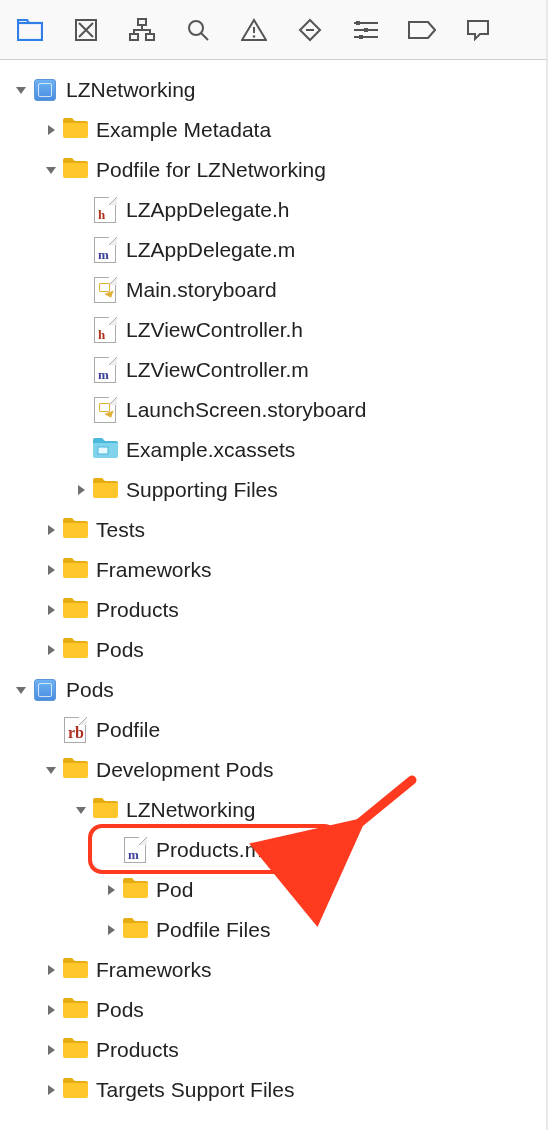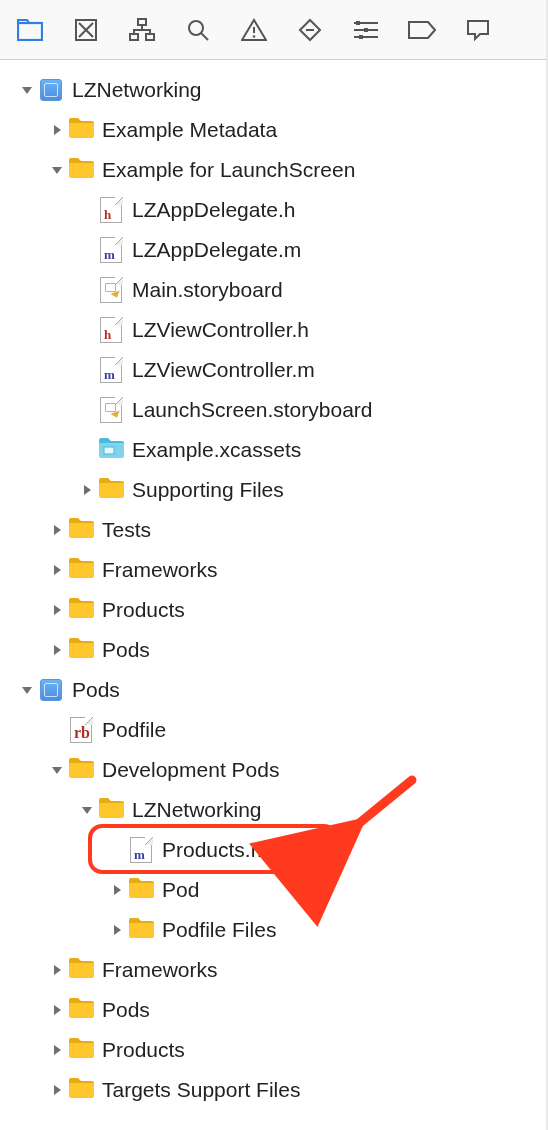--- a/index.html
+++ b/index.html
@@ -30,21 +30,20 @@
   }
   .toolbar .tb-icon.active { color: #2f7fe6; }
   .toolbar svg { display:block; }
 
   
   .tree { padding: 10px 0 20px 0; }
   .row {
     display: flex;
     align-items: center;
     height: 40px;
-    padding-left: 6px;
     cursor: default;
     user-select: none;
   }
   .indent { display:inline-block; flex:0 0 auto; }
   .disc {
     width: 22px; text-align:center;
     color:#6f6f6f;
     font-size: 14px;
     flex: 0 0 22px;
   }
@@ -223,21 +222,21 @@
         <svg width="12" height="12" viewBox="0 0 12 12">
           <path d="M1 3 L11 3 L6 10 Z" fill="#6f6f6f"></path>
         </svg>
       </span>
       <span class="icon">
         <span><span class="folder-yellow"><svg width="26" height="22" viewBox="0 0 26 22">
               <path class="tab" d="M1 3 Q1 1 3 1 H10 L13 4 H24 Q26 4 26 6 V7 H1 Z"></path>
               <path class="body" d="M1 6 H25 Q26 6 26 8 V19 Q26 21 24 21 H3 Q1 21 1 19 Z"></path>
             </svg></span></span>
       </span>
-      <span class="label">Example for LaunchScreen</span>
+      <span class="label">Podfile for LZNetworking</span>
     </div>
     <div class="row">
       <span class="indent" style="width: 70px;"></span>
       <span class="disc"></span>
       <span class="icon">
         <span class="file-page file-h">
           <span class="file-letter">h</span>
         </span>
       </span>
       <span class="label">LZAppDelegate.h</span>

